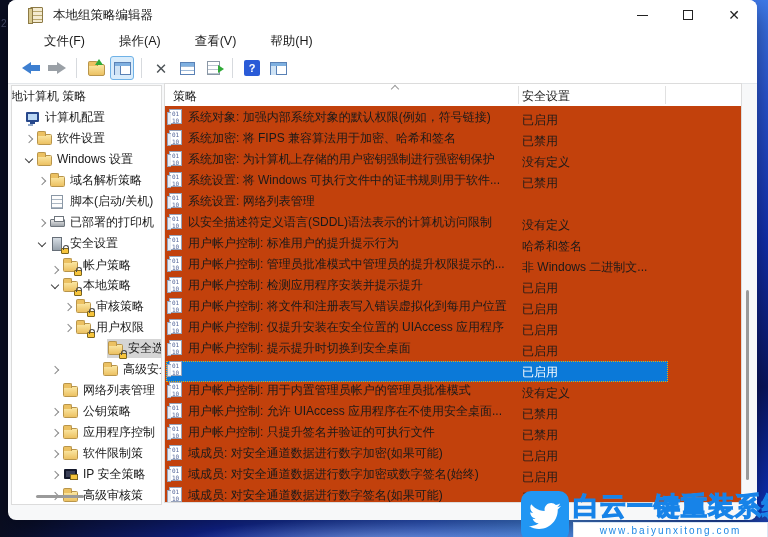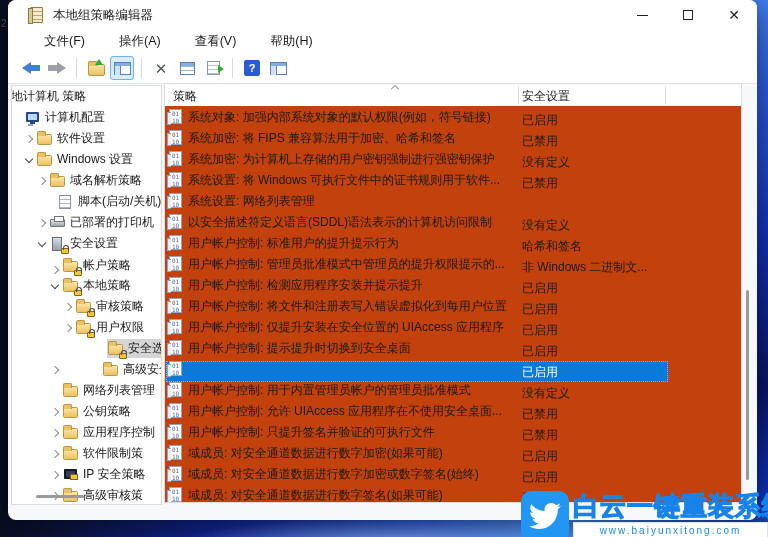--- a/index.html
+++ b/index.html
@@ -247,21 +247,21 @@
           </div>
           <div class="trow" style="padding-left: 25px; margin-left: 0px;">
             <span class="chev c"></span>
             <span class="tinner">
               <span class="ticon">
                 <span class="ic-folder"></span>
               </span>
               <span>域名解析策略</span>
             </span>
           </div>
-          <div class="trow" style="padding-left: 25px; margin-left: 0px; gap: 8px;">
+          <div class="trow" style="padding-left: 25px; margin-left: 0px;">
             <span class="chev"></span>
             <span class="tinner">
               <span class="ticon">
                 <span class="ic-script"></span>
               </span>
               <span>脚本(启动/关机)</span>
             </span>
           </div>
           <div class="trow" style="padding-left: 25px; margin-left: 0px;">
             <span class="chev c"></span>

